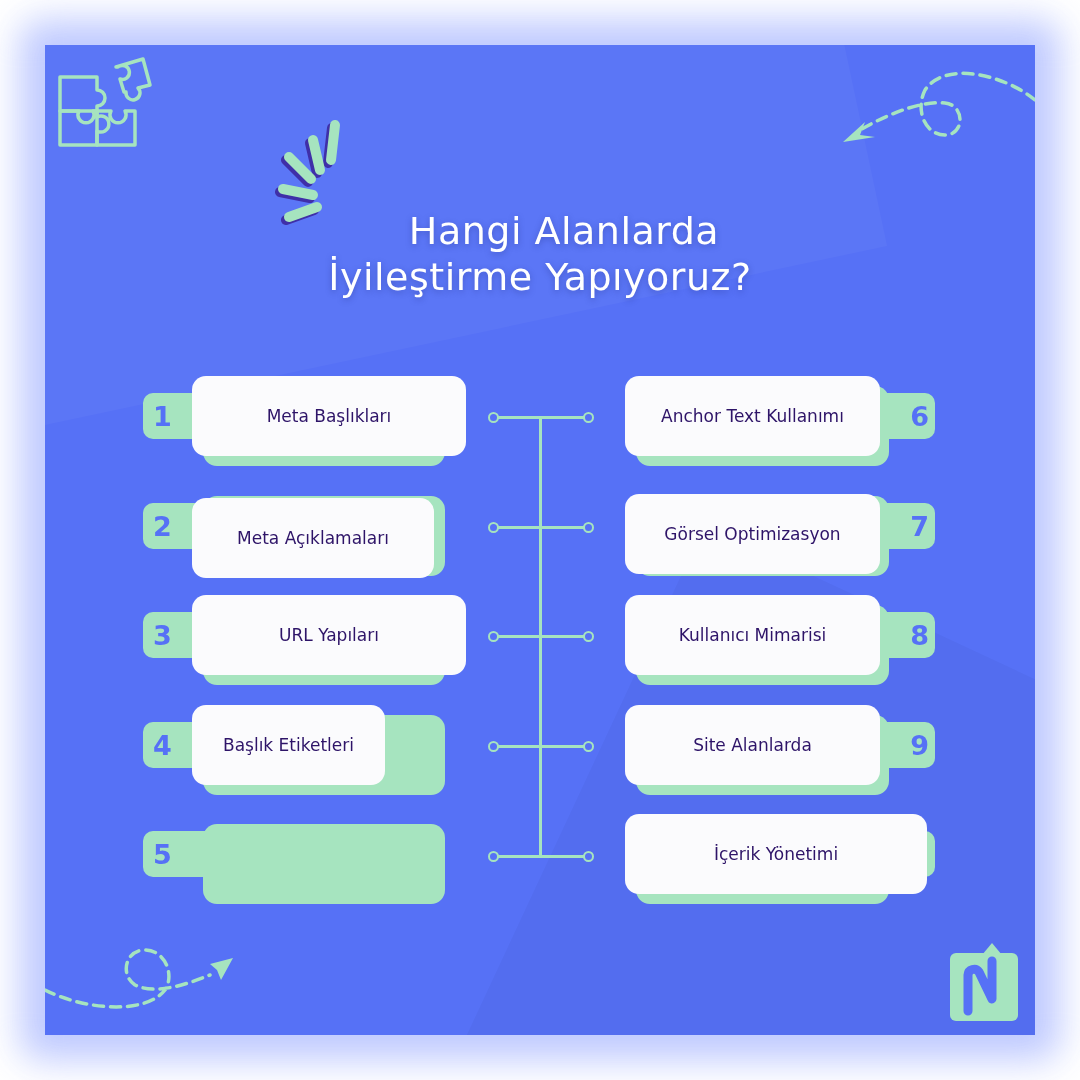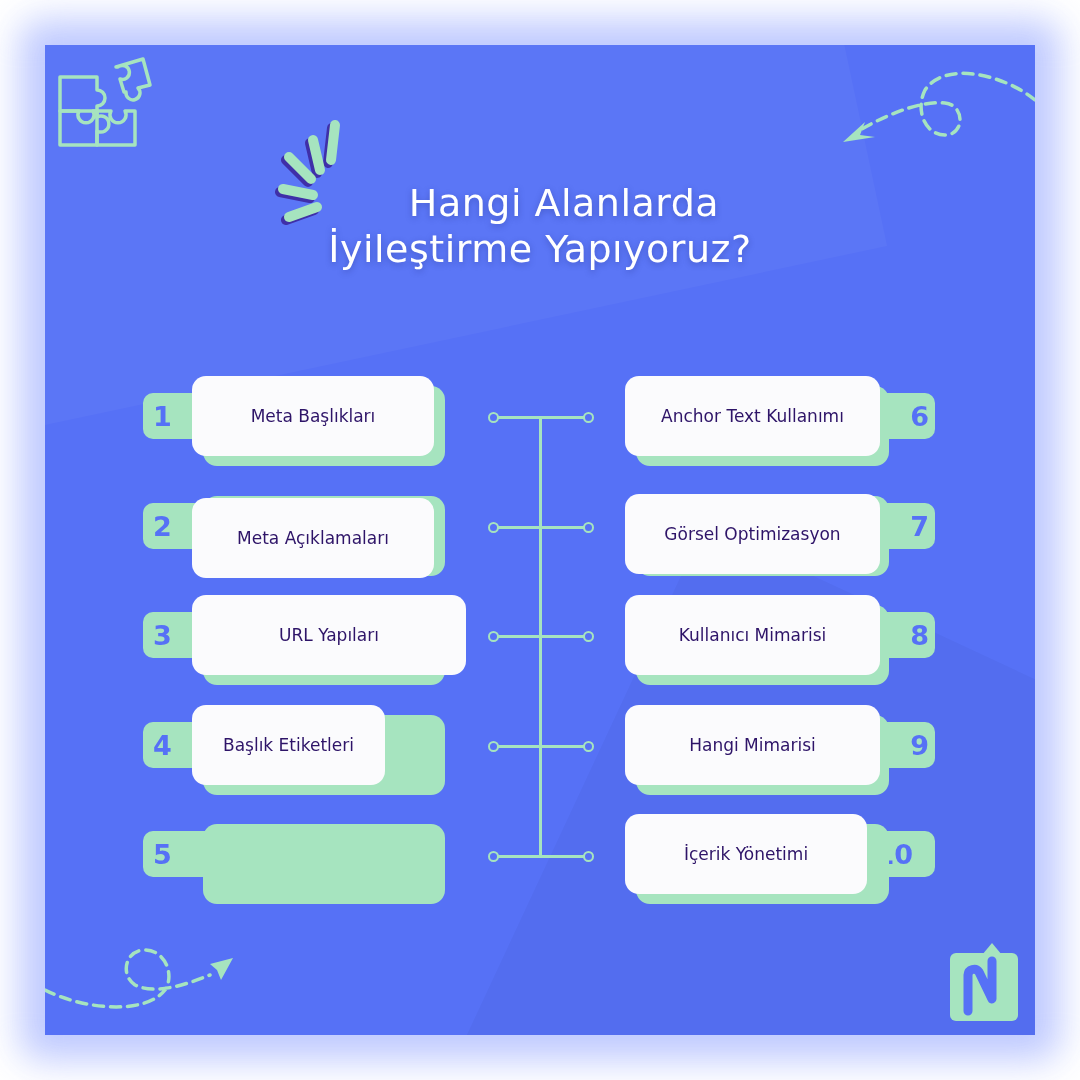--- a/index.html
+++ b/index.html
@@ -4,21 +4,21 @@
 <style>
   html, body { margin:0; padding:0; }
   body { width:1080px; height:1080px; background:#ffffff; position:relative; overflow:hidden; font-family:"DejaVu Sans", sans-serif; }
   .glow { position:absolute; left:20px; top:20px; width:1040px; height:1040px; background:#b8c4ff; filter:blur(18px); border-radius:20px; opacity:0.9; }
   .canvas { position:absolute; left:45px; top:45px; width:990px; height:990px; background:#5671f6; overflow:hidden; }
   .facet1 { position:absolute; left:-100px; top:-200px; width:900px; height:500px; background:rgba(255,255,255,0.035); transform:rotate(-12deg); }
   .facet2 { position:absolute; left:500px; top:600px; width:700px; height:600px; background:rgba(0,0,40,0.03); transform:rotate(25deg); }
   .abs { position:absolute; }
   .title { position:absolute; left:0; width:990px; top:135px; text-align:center; color:#ffffff; font-size:38px; line-height:46px; font-family:"DejaVu Sans", sans-serif; font-weight:normal; letter-spacing:0.5px; text-shadow:0 2px 6px rgba(30,40,120,0.35); }
   .title span { display:block; }
-  .title .l1 { padding-left:48px; }
+  .title .l1 { padding-left:48px;margin-top:28px; }
   .item { position:absolute; height:80px; }
   .card { position:absolute; background:#fbfbfd; border-radius:14px; height:80px; display:flex; align-items:center; justify-content:center; color:#2e1468; font-size:17px; font-family:"DejaVu Sans", sans-serif; }
   .shadow { position:absolute; background:#a6e4bf; border-radius:14px; height:80px; }
   .tab { position:absolute; background:#a6e4bf; border-radius:10px; height:46px; display:flex; align-items:center; color:#5671f6; font-weight:bold; font-size:27px; font-family:"DejaVu Sans", sans-serif; }
   .line { position:absolute; background:#a6e4bf; }
   .dot { position:absolute; width:7px; height:7px; border:2px solid #a6e4bf; border-radius:50%; background:#5671f6; }
 </style>
 </head>
 <body>
 
@@ -81,21 +81,21 @@
     <div class="line" style="left:450px;top:810px;width:92px;height:2.5px"></div>
     <div class="dot" style="left:443px;top:806px"></div>
     <div class="dot" style="left:538px;top:806px"></div>
   </div>
 
   <div class="item" style="left:98px;top:331px;width:320px">
     <div class="tab" style="left:0;top:17px;width:70px;padding-left:10px">
         <span>1</span>
       </div>
     <div class="shadow" style="left:60px;top:10px;width:242px"></div>
-    <div class="card" style="left:49px;top:0;width:242px">Meta Başlıkları</div>
+    <div class="card" style="left:49px;top:0;width:274px">Meta Başlıkları</div>
   </div>
   <div class="item" style="left:98px;top:441px;width:320px">
     <div class="tab" style="left:0;top:17px;width:70px;padding-left:10px">
         <span>2</span>
       </div>
     <div class="shadow" style="left:60px;top:10px;width:242px"></div>
     <div class="card" style="left:49px;top:12px;width:242px">Meta Açıklamaları</div>
   </div>
   <div class="item" style="left:98px;top:550px;width:320px">
     <div class="tab" style="left:0;top:17px;width:70px;padding-left:10px">
@@ -137,28 +137,28 @@
         <span>8</span>
       </div>
     <div class="shadow" style="left:11px;top:10px;width:253px"></div>
     <div class="card" style="left:0;top:0;width:255px">Kullanıcı Mimarisi</div>
   </div>
   <div class="item" style="left:580px;top:660px;width:320px">
     <div class="tab" style="left:220px;top:17px;width:90px;justify-content:flex-end;padding-right:6px;box-sizing:border-box">
         <span>9</span>
       </div>
     <div class="shadow" style="left:11px;top:10px;width:253px"></div>
-    <div class="card" style="left:0;top:0;width:255px">Hangi Mimarisi</div>
+    <div class="card" style="left:0;top:0;width:255px">Site Alanlarda</div>
   </div>
   <div class="item" style="left:580px;top:769px;width:320px">
     <div class="tab" style="left:220px;top:17px;width:90px;justify-content:flex-end;padding-right:22px;box-sizing:border-box">
         <span>10</span>
       </div>
     <div class="shadow" style="left:11px;top:10px;width:253px"></div>
-    <div class="card" style="left:0;top:0;width:242px">İçerik Yönetimi</div>
+    <div class="card" style="left:0;top:0;width:302px">İçerik Yönetimi</div>
   </div>
 
   <svg class="abs" style="left:0px;top:885px" width="210" height="100" viewBox="0 0 210 100">
     <g fill="none" stroke="#a6e4bf" stroke-width="3.5" stroke-dasharray="10 7" stroke-linecap="round">
       <path d="M0 60 C40 80 100 85 120 60 C130 45 120 20 100 20 C80 20 75 45 90 55 C110 65 140 55 165 45"></path>
     </g>
     <path d="M188 28 L165 34 L172 40 L176 50 Z" fill="#a6e4bf"></path>
   </svg>
 
   <svg class="abs" style="left:905px;top:896px" width="70" height="82" viewBox="0 0 70 82">

